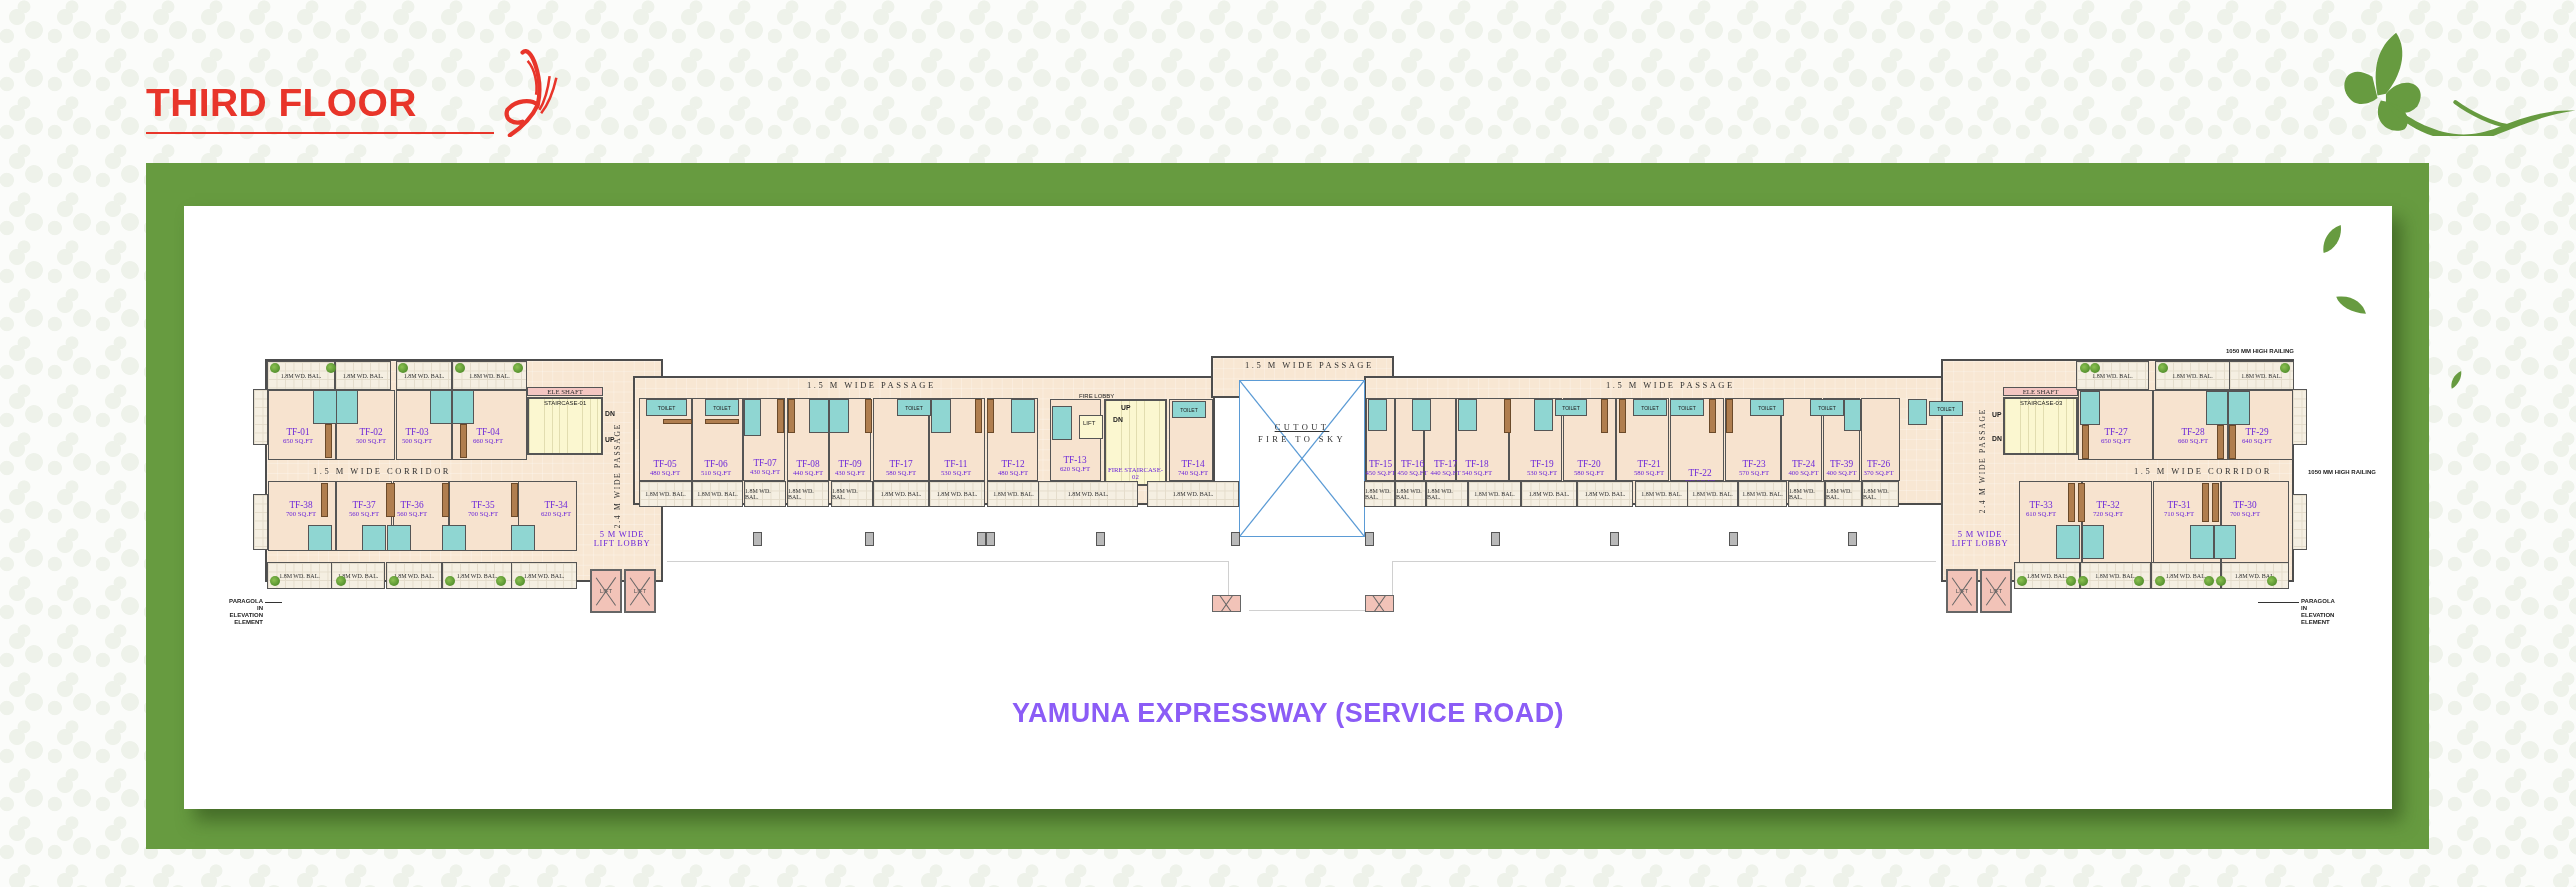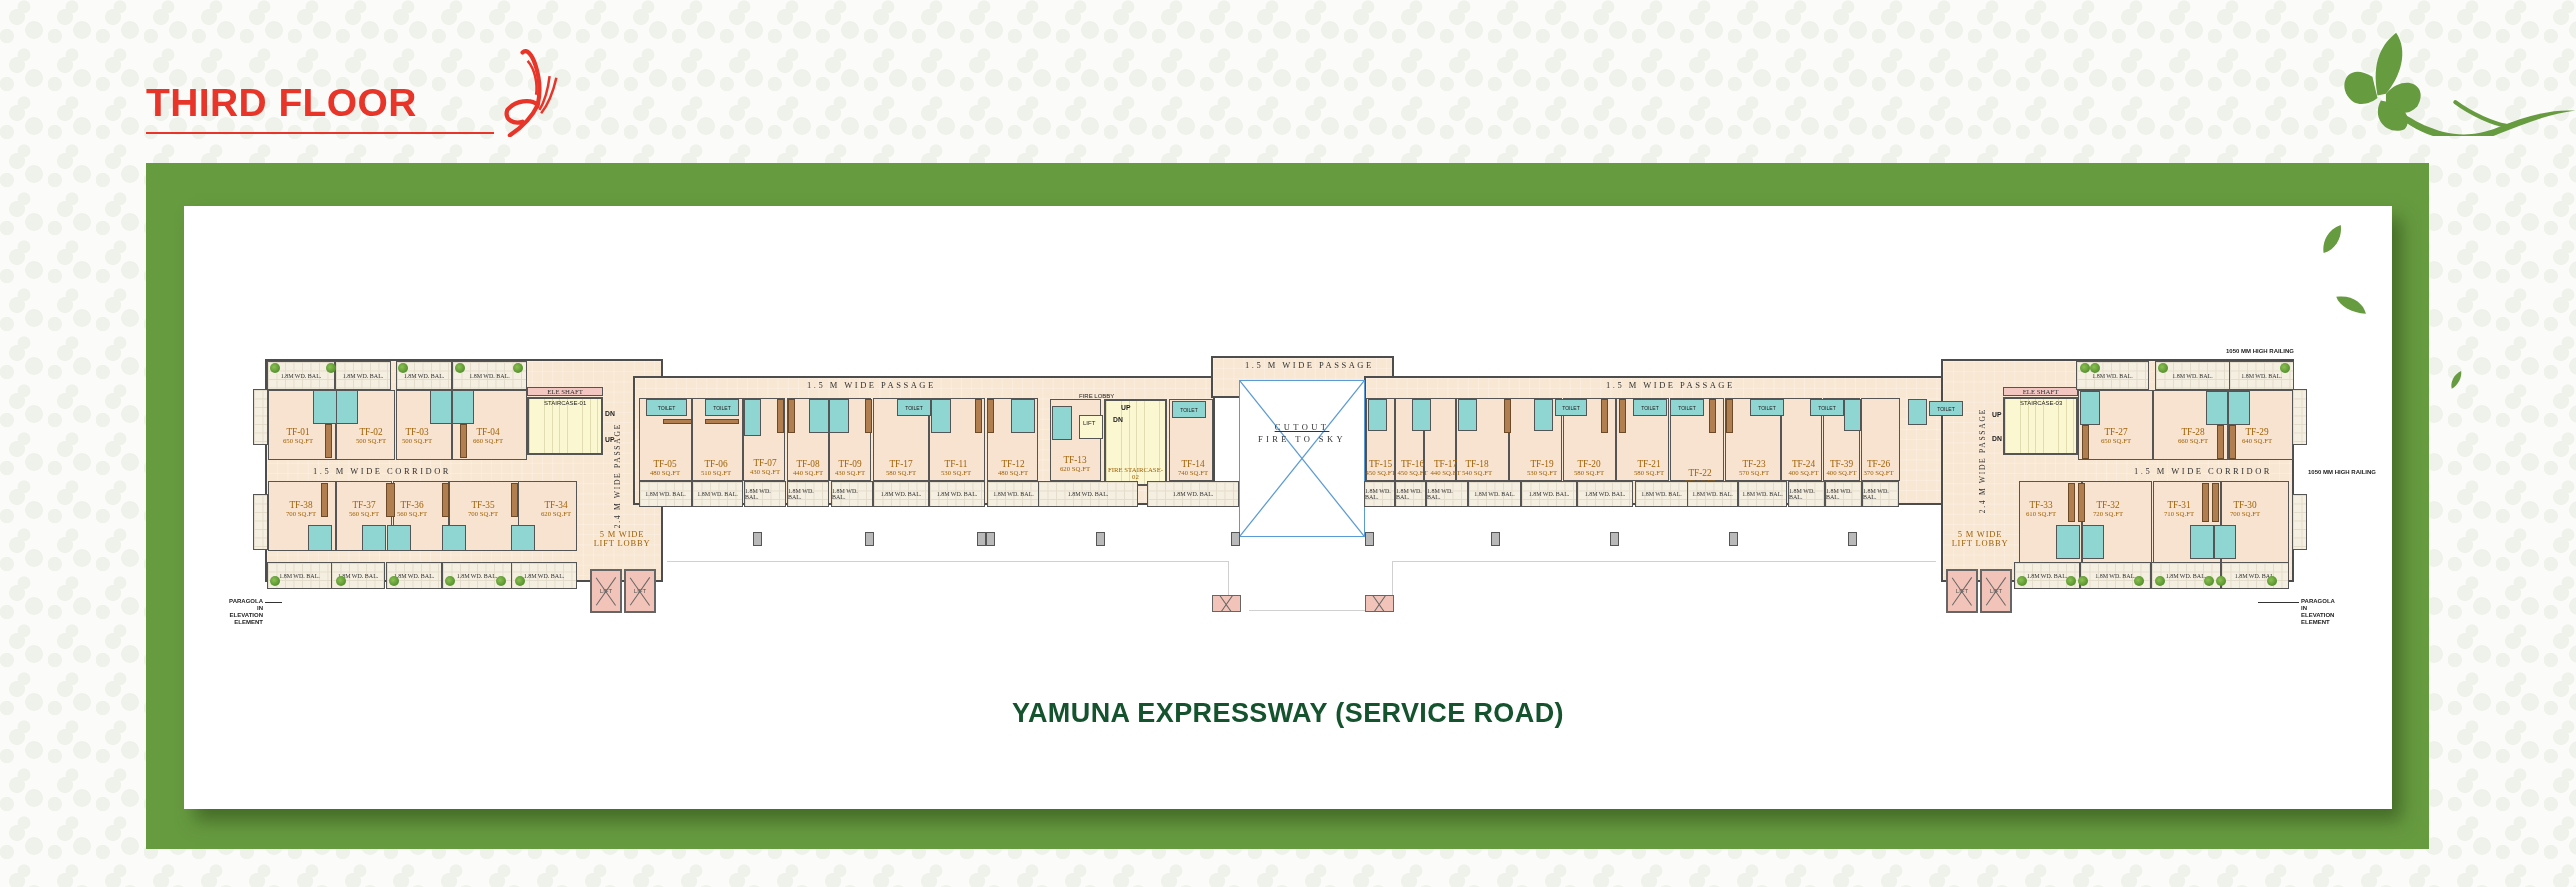--- a/index.html
+++ b/index.html
@@ -48,21 +48,21 @@
                            linear-gradient(90deg, #e4dccb 0.8px, transparent 0.8px);
          background-size: 8.5px 8.5px;
          font-family: "Liberation Serif", serif; font-size: 6px; color: #333;
          display: flex; align-items: center; justify-content: center; }
   .toilet { position: absolute; background: #8fd6d2; border: 1.7px solid #555;
             font-size: 5.1px; color: #222; display: flex; align-items: center; justify-content: center; }
   .cab { position: absolute; background: #b07e4f; border: 0.8px solid #6b4a2a; }
   .plant { position: absolute; width: 10.2px; height: 10.2px; border-radius: 50%;
            background: radial-gradient(circle at 40% 40%, #8cc152, #3e7d1f); }
   .ulabel { position: absolute; text-align: center; font-family: "Liberation Serif", serif;
-            color: #a16207; line-height: 1.1; }
+            color: #6d28d9; line-height: 1.1; }
   .ulabel .uid { font-size: 9.3px; display: block; }
   .ulabel .usz { font-size: 6.8px; display: block; }
   .corr-label { position: absolute; font-family: "Liberation Serif", serif; font-size: 8.5px;
                 letter-spacing: 2.5px; color: #333; white-space: nowrap; }
   .vlabel { position: absolute; font-family: "Liberation Serif", serif; font-size: 7.6px; letter-spacing: 1.7px;
             color: #333; writing-mode: vertical-rl; transform: rotate(180deg); white-space: nowrap; }
   .stair { position: absolute; background: #fbf7d0; border: 2.5px solid #555;
            background-image: repeating-linear-gradient(90deg, #e2ddb0 0 0.8px, transparent 0.8px 7.6px); }
   .shaft { position: absolute; background: #f4c6c2; border: 1.7px solid #555; font-family: "Liberation Serif", serif;
            font-size: 6.8px; display: flex; align-items: center; justify-content: center; color: #333; }
@@ -71,21 +71,21 @@
   .lift::before, .lift::after { content: ""; position: absolute; left: -10%; top: 50%; width: 120%; height: 0.8px; background: #666; }
   .lift::before { transform: rotate(55deg); }
   .lift::after { transform: rotate(-55deg); }
   .pillar { position: absolute; width: 8.5px; height: 13.6px; background: #b9b9b9; border: 0.8px solid #555; }
   .cutout { position: absolute; border: 1.3px solid #5b9bd5; background: #fff; }
   .cutout svg { position: absolute; left: 0; top: 0; width: 100%; height: 100%; }
   .cutout-text { position: absolute; width: 100%; text-align: center; font-family: "Liberation Serif", serif;
                  font-size: 8.5px; letter-spacing: 3.4px; color: #333; }
   .small { position: absolute; font-size: 6px; color: #222; font-weight: 700; white-space: nowrap; line-height: 1.15; }
   .road { position: absolute; left: 0; width: 2576px; top: 698px; text-align: center;
-          font-family: "Liberation Sans", sans-serif; font-weight: 700; font-size: 27px; color: #14532d; letter-spacing: 0.4px; }
+          font-family: "Liberation Sans", sans-serif; font-weight: 700; font-size: 27px; color: #8b5cf6; letter-spacing: 0.4px; }
   .outline-line { position: absolute; background: #d0d0d0; }
 </style>
 </head>
 <body>
 
 <div class="title">THIRD FLOOR</div>
 <div class="abs" style="left:146px;top:132px;width:348px;height:1.7px;background:#e8352a;"></div>
 
 <svg class="abs" style="left:497px;top:44px;" width="68" height="93" viewBox="0 0 80 110">
   <path d="M30 10 C 40 0, 55 40, 48 72 C 40 65, 22 66, 12 78 C 8 90, 20 95, 30 92 M48 72 C 42 85, 30 98, 15 108" fill="none" stroke="#e8352a" stroke-width="5" stroke-linecap="round"></path>

